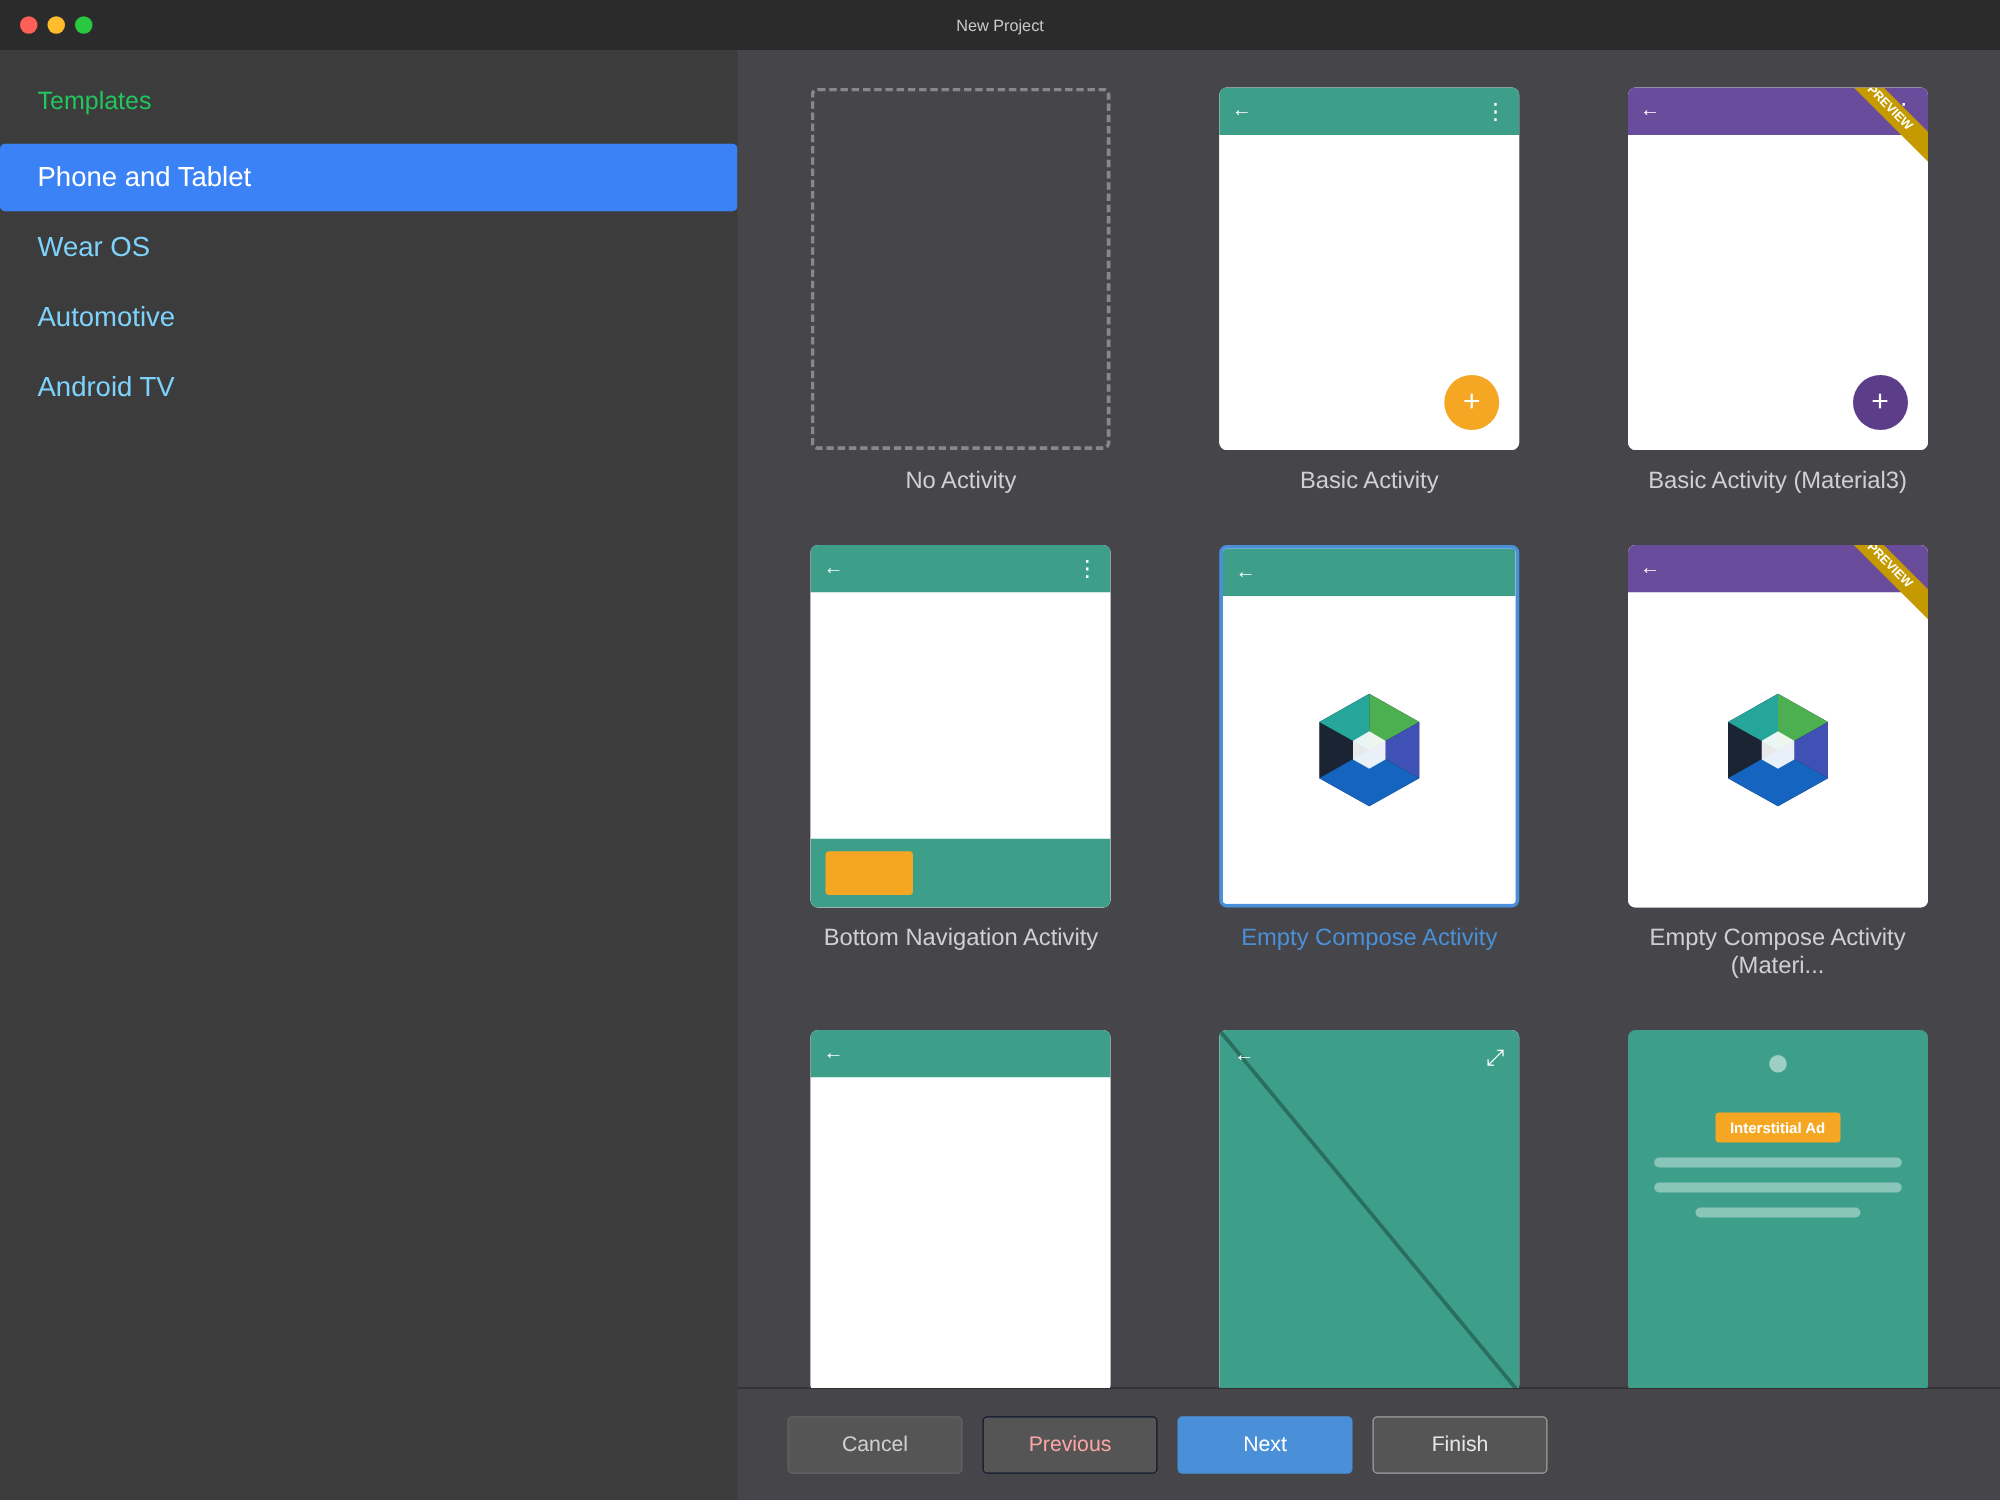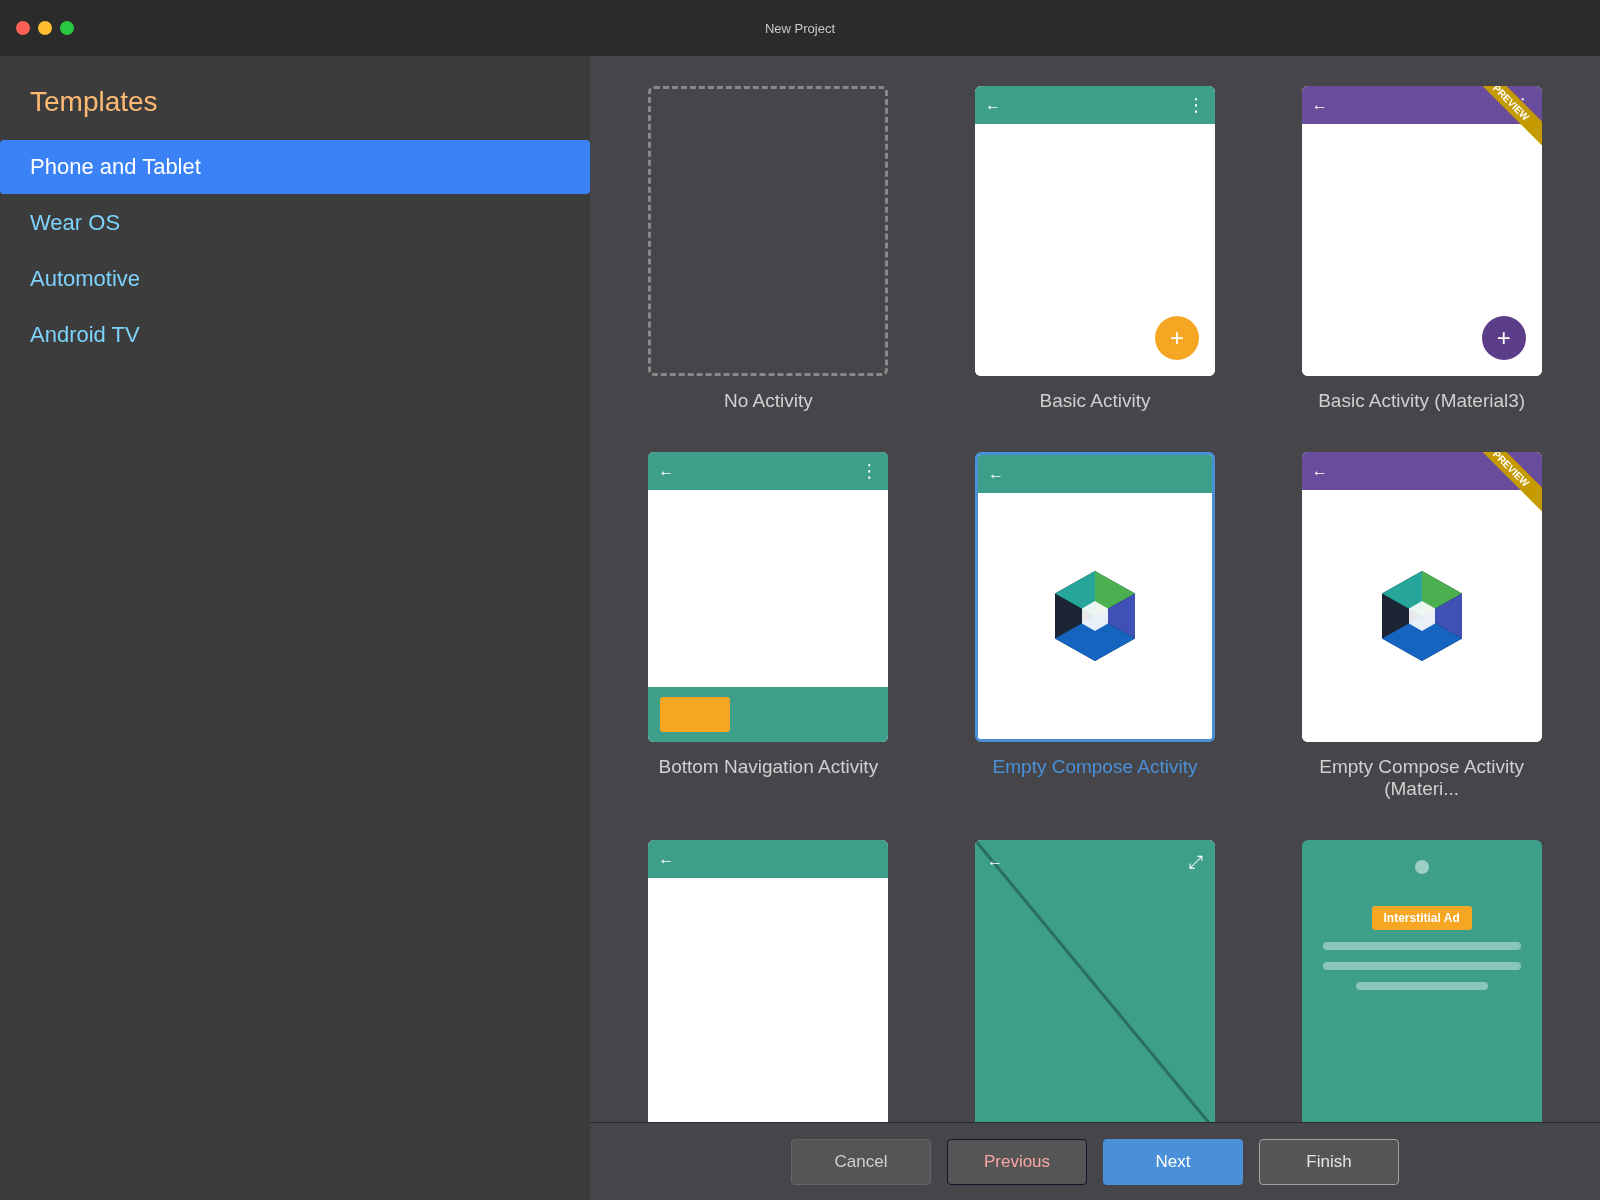--- a/index.html
+++ b/index.html
@@ -8,21 +8,21 @@
       height: 1200px;
       background: #3c3c3c;
       font-family: -apple-system, BlinkMacSystemFont, 'Segoe UI', sans-serif;
       overflow: hidden;
       display: flex;
       flex-direction: column;
     }
 
     
     .title-bar {
-      height: 56px;
+      height: 40px;
       background: #2b2b2b;
       display: flex;
       align-items: center;
       justify-content: center;
       position: relative;
       flex-shrink: 0;
     }
     .window-controls {
       position: absolute;
       left: 16px;
@@ -54,22 +54,22 @@
     }
 
     
     .sidebar {
       width: 590px;
       background: #3c3c3c;
       padding: 20px 0;
       flex-shrink: 0;
     }
     .sidebar-title {
-      color: #fdba74;
-      font-size: 28px;
+      color: #22c55e;
+      font-size: 20px;
       padding: 10px 30px 20px 30px;
     }
     .sidebar-item {
       padding: 14px 30px;
       color: #7dd3fc;
       font-size: 22px;
       cursor: pointer;
       border-radius: 4px;
       margin: 2px 0;
     }
@@ -273,25 +273,25 @@
     .fullscreen-arrow {
       position: absolute;
       top: 12px;
       left: 12px;
       color: white;
       font-size: 16px;
     }
 
     
     .footer-bar {
-      height: 78px;
+      height: 90px;
       background: #45454a;
       display: flex;
       align-items: center;
-      justify-content: center;
+      justify-content: flex-start;
       padding: 0 40px;
       gap: 16px;
       border-top: 1px solid #2b2b2b;
       flex-shrink: 0;
     }
     .footer-btn {
       height: 46px;
       min-width: 140px;
       border-radius: 4px;
       font-size: 17px;

